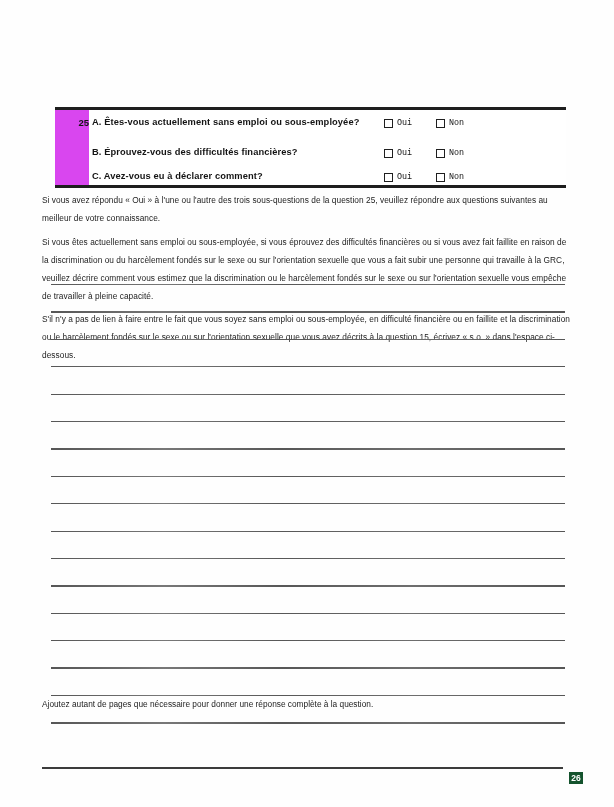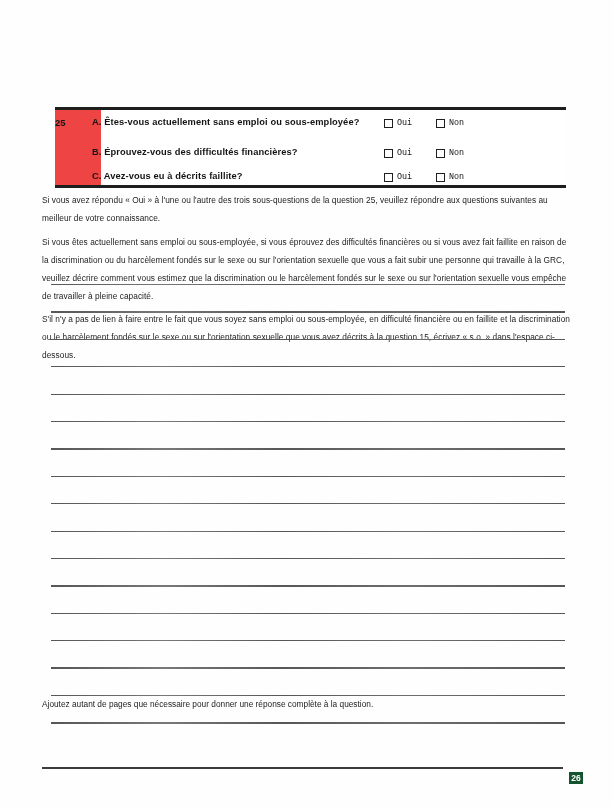--- a/index.html
+++ b/index.html
@@ -21,26 +21,26 @@
     height: 81px;
     box-sizing: border-box;
     border-top: 3px solid #1e1e1e;
     border-bottom: 3px solid #1e1e1e;
     background: #ffffff;
   }
   .qnum-cell {
     position: absolute;
     left: 0;
     top: 0;
-    width: 46px;
+    width: 34px;
     height: 75px;
-    background: #ef4444;
+    background: #d946ef;
     box-sizing: border-box;
     padding-top: 7px;
-    text-align: left;
+    text-align: right;
     font-size: 9.5px;
     font-weight: 700;
     color: #141414;
   }
   .qrow { position: absolute; left: 4px; right: 0; height: 12px; }
   .qrow-a { top: 7px; }
   .qrow-b { top: 37px; }
   .qrow-c { top: 61px; }
   .qlabel {
     position: absolute;
@@ -158,21 +158,21 @@
         <span class="cb"></span>
         <span class="optlabel">Oui</span>
       </span>
       <span class="opt opt-non">
         <span class="cb"></span>
         <span class="optlabel">Non</span>
       </span>
     </div>
 
     <div class="qrow qrow-c">
-      <span class="qlabel">C. Avez-vous eu à décrits faillite?</span>
+      <span class="qlabel">C. Avez-vous eu à déclarer comment?</span>
       <span class="opt opt-oui">
         <span class="cb"></span>
         <span class="optlabel">Oui</span>
       </span>
       <span class="opt opt-non">
         <span class="cb"></span>
         <span class="optlabel">Non</span>
       </span>
     </div>
   </section>

